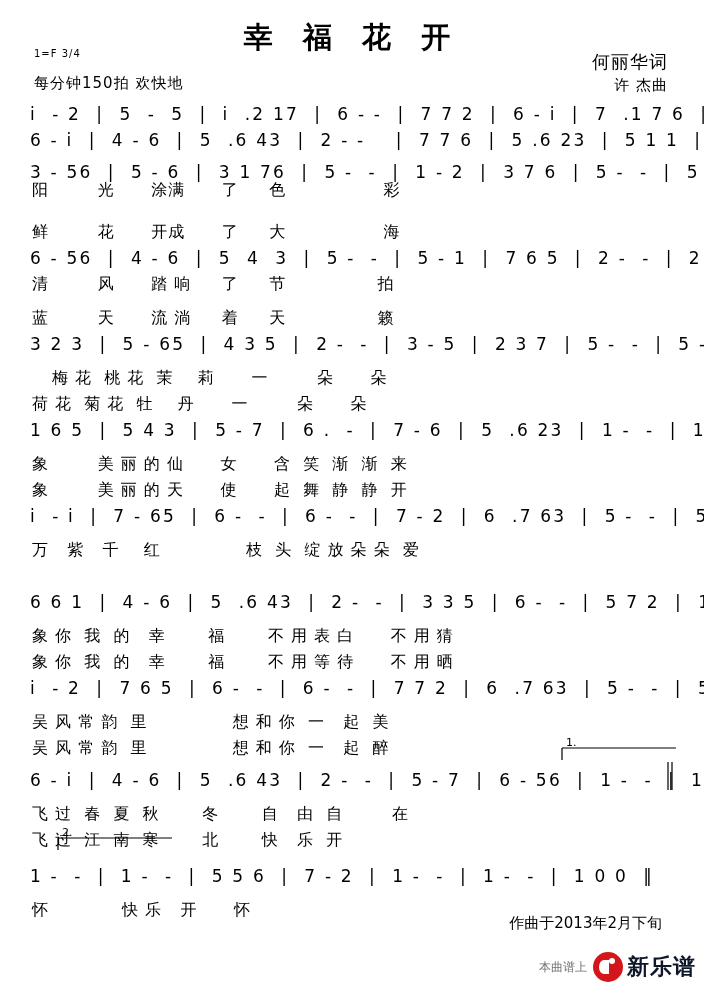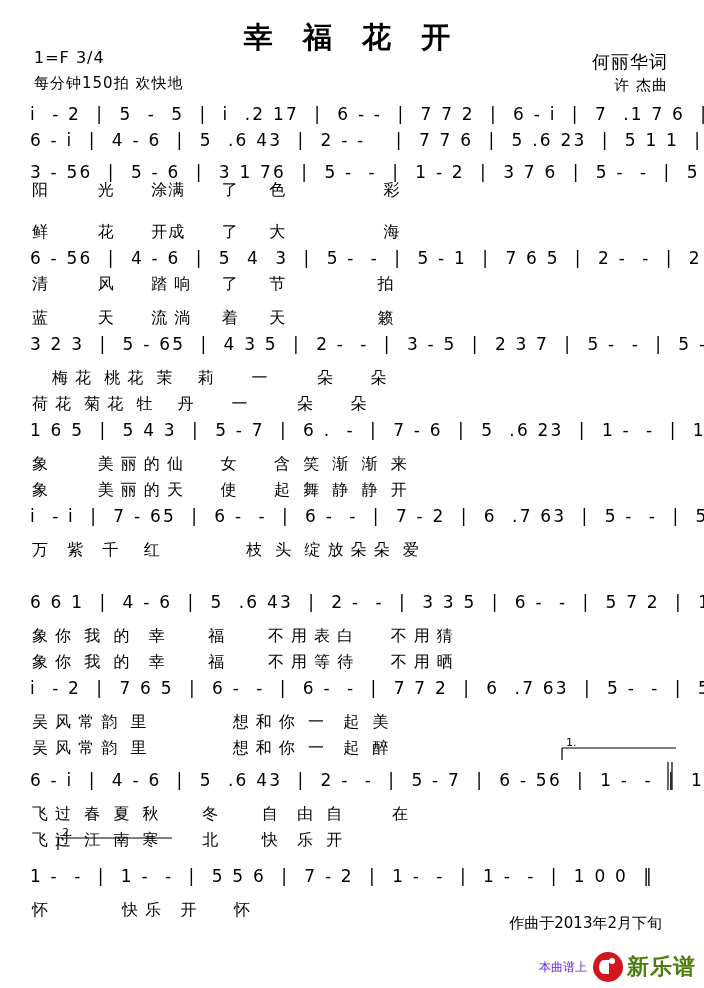--- a/index.html
+++ b/index.html
@@ -26,21 +26,21 @@
     text-align: center;
     font-size: 29px;
     letter-spacing: 10px;
     font-family: "DejaVu Sans", sans-serif;
     font-weight: 600;
   }
   .meta-left1 {
     position: absolute;
     left: 34px;
     top: 48px;
-    font-size: 16px;
+    font-size: 10px;
     font-family: "DejaVu Sans", sans-serif;
     letter-spacing: 1px;
   }
   .meta-left2 {
     position: absolute;
     left: 34px;
     top: 74px;
     font-size: 15px;
     font-family: "DejaVu Sans", sans-serif;
     letter-spacing: 1px;
@@ -90,21 +90,21 @@
     position: absolute;
     right: 8px;
     top: 952px;
     display: flex;
     align-items: center;
     gap: 6px;
   }
   .stamp-text {
     font-size: 12px;
     font-family: "DejaVu Sans", sans-serif;
-    color: #6d28d9;
+    color: #737373;
   }
   .stamp-logo {
     display: flex;
     align-items: center;
     gap: 4px;
     background: #fff;
   }
   .stamp-circle {
     width: 30px;
     height: 30px;
@@ -124,21 +124,21 @@
     content: "";
     position: absolute;
     left: 16px; top: 6px;
     width: 6px; height: 6px;
     border-radius: 50%;
     background: #fff;
   }
   .stamp-brand {
     font-size: 22px;
     font-weight: bold;
-    color: #4d7c0f;
+    color: #0f172a;
     font-family: "DejaVu Sans", sans-serif;
     letter-spacing: 1px;
   }
   svg.overlay {
     position: absolute;
     left: 0;
     top: 0;
     width: 704px;
     height: 988px;
     pointer-events: none;

